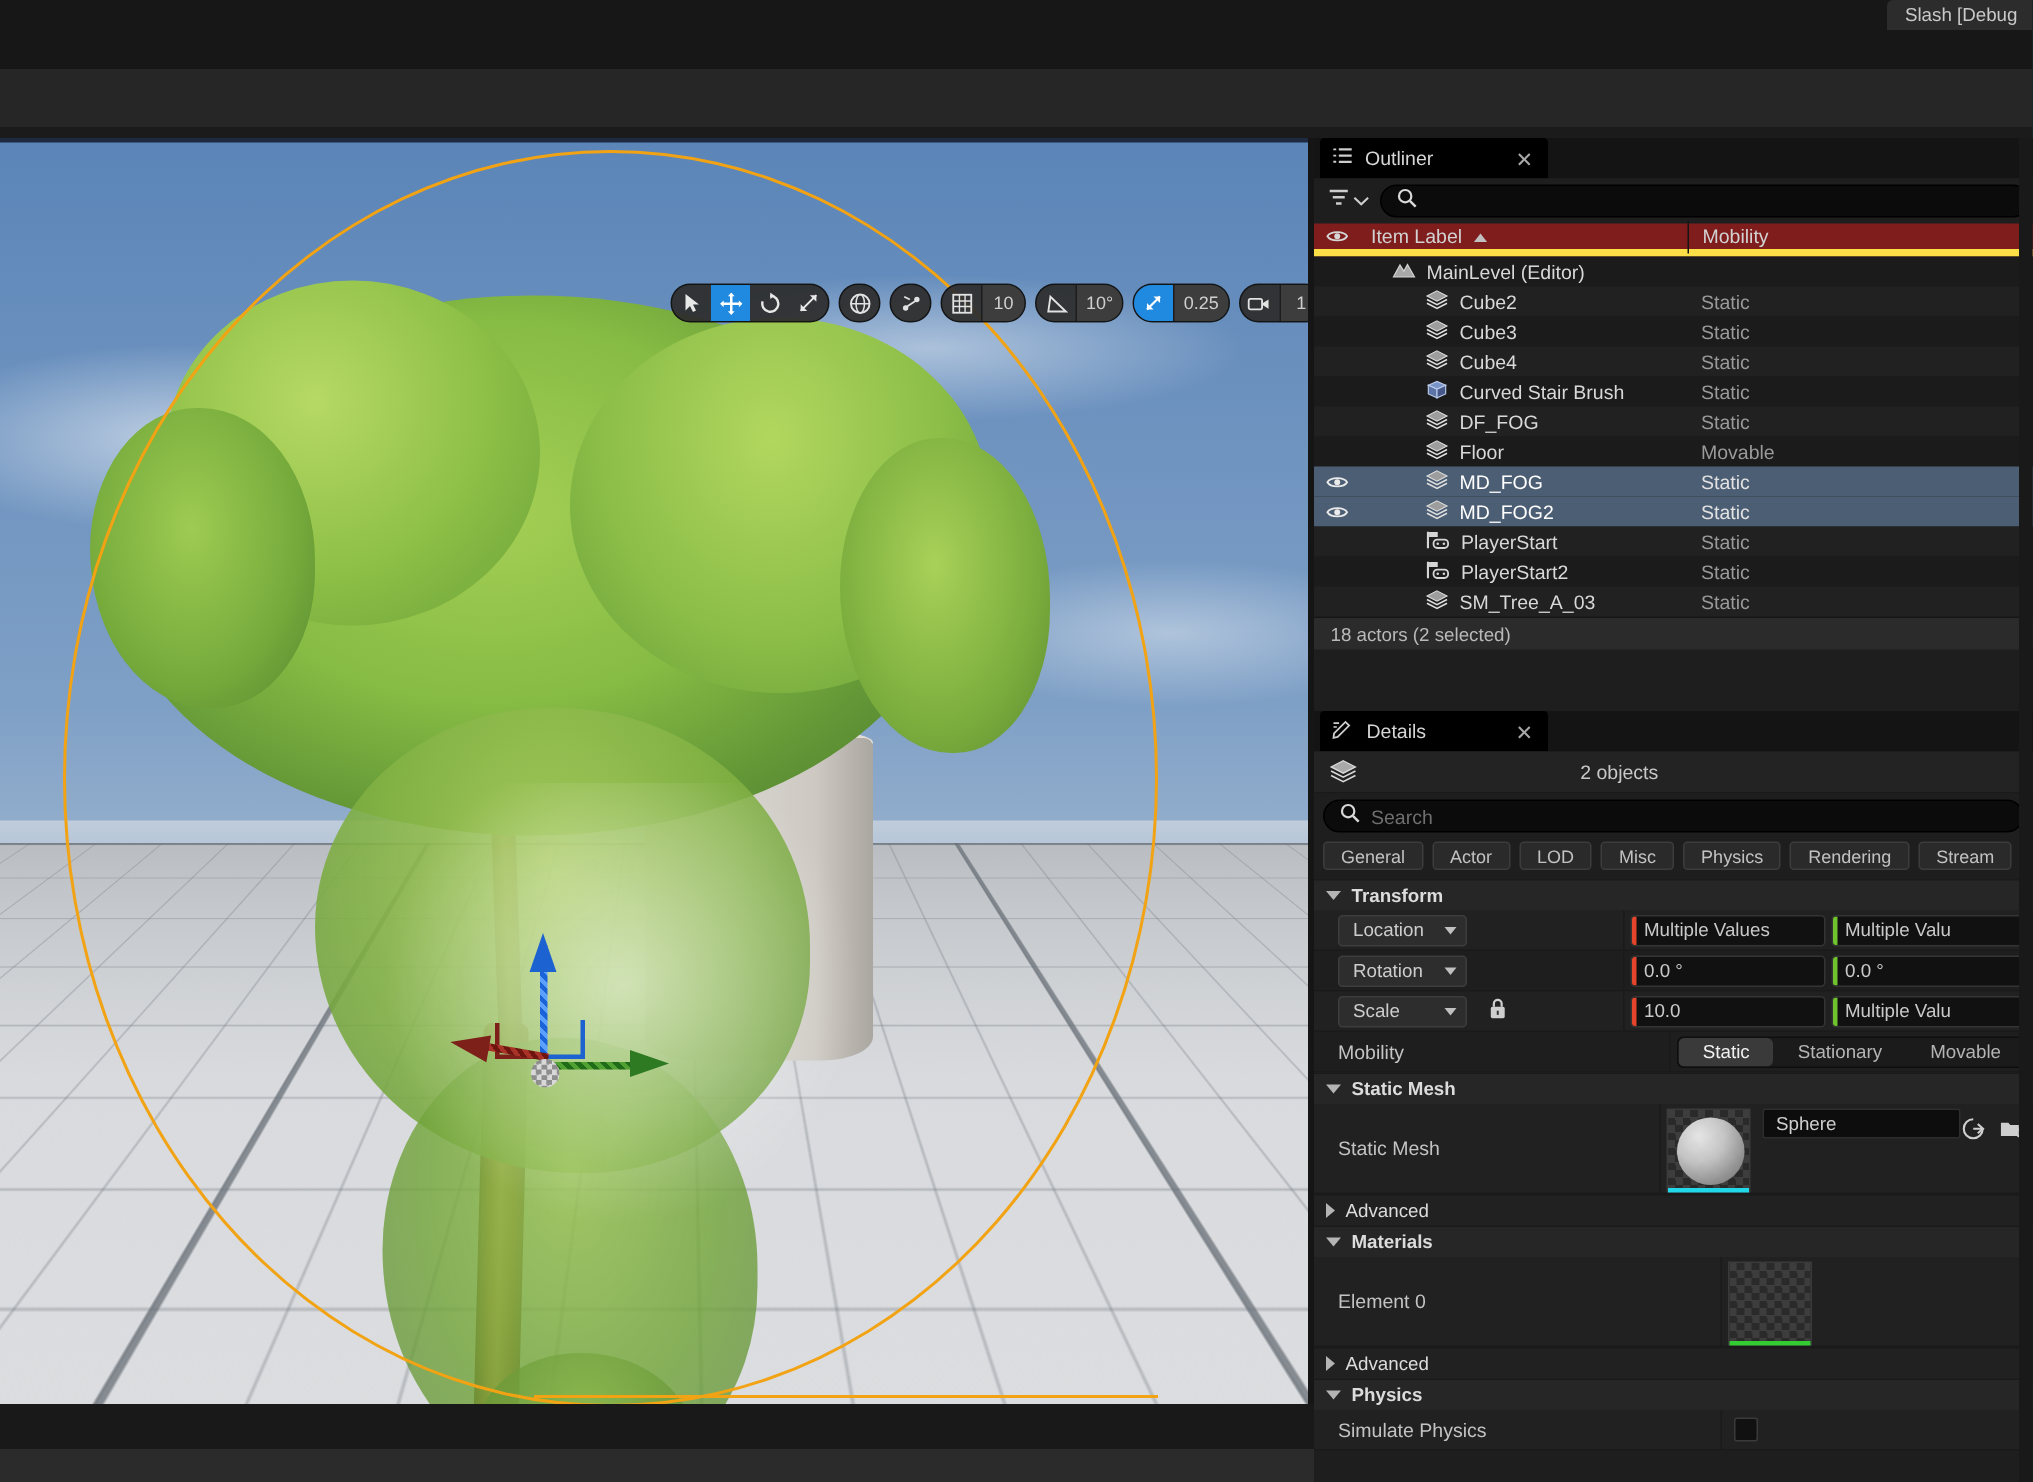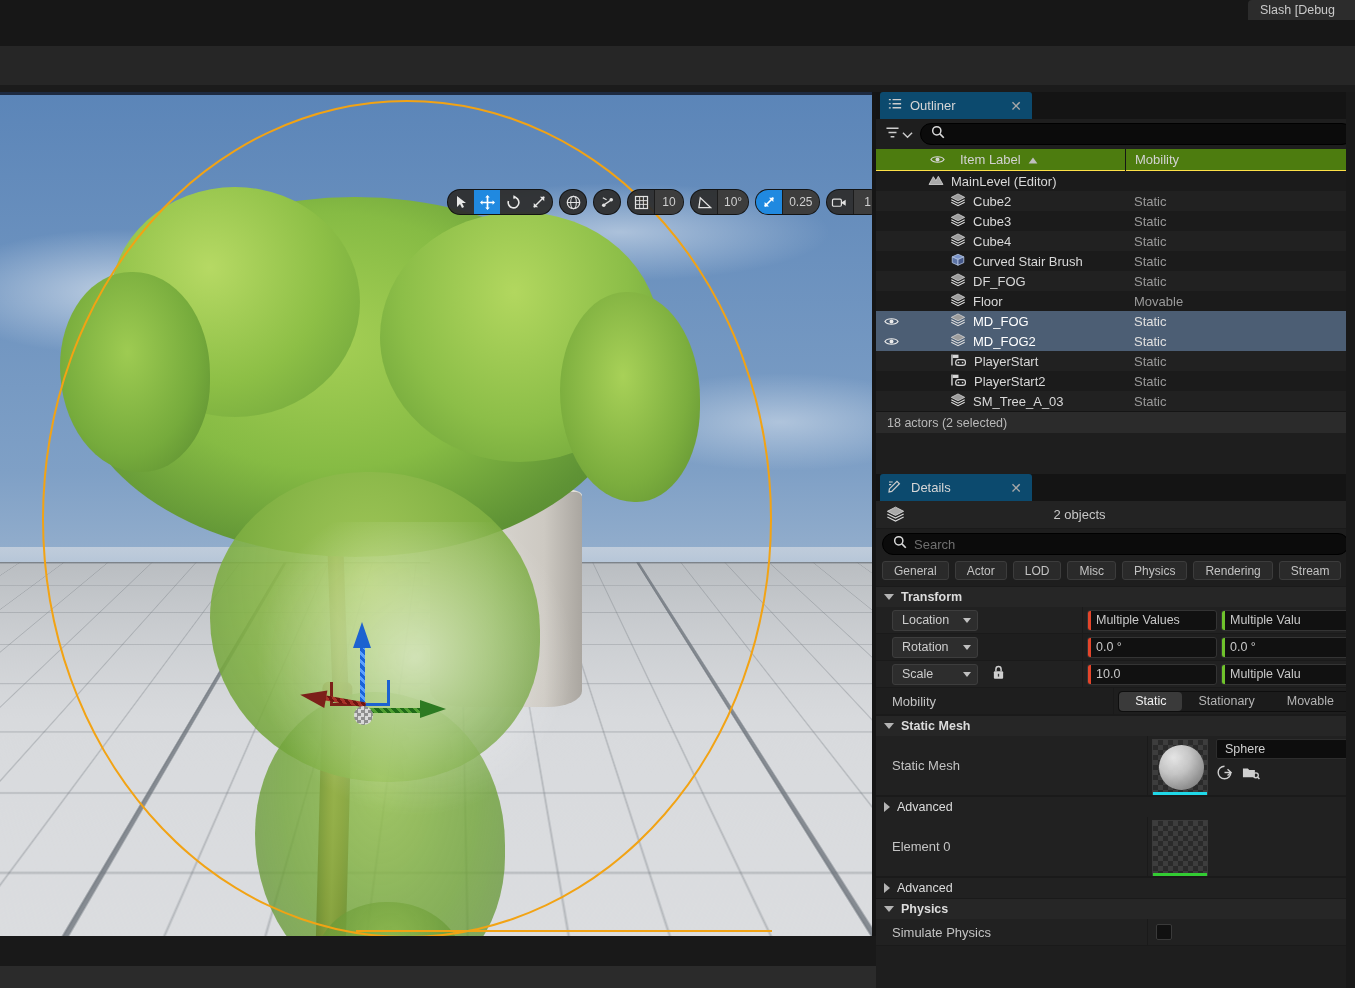--- a/index.html
+++ b/index.html
@@ -14,21 +14,21 @@
   #app { position: relative; width: 1355px; height: 988px; }
 
   
   .titlebar {
     position: absolute; left: 0; top: 0; width: 1355px; height: 46px;
     background: #171717;
   }
   .win-tab {
     position: absolute; right: 0; top: 0; height: 20px;
     background: #2c2c2c; color: #c9c9c9;
-    font-size: 12.5px; padding: 3px 20px 0 12px;
+    font-size: 12.5px; padding: 3px 10px 0 12px;
     border-top-left-radius: 4px; white-space: nowrap; overflow: hidden;
   }
   .toolbar-band {
     position: absolute; left: 0; top: 46px; width: 1355px; height: 39px;
     background: #262626;
   }
   .thin-dark {
     position: absolute; left: 0; top: 85px; width: 1355px; height: 7px;
     background: #1b1b1b;
   }
@@ -202,21 +202,21 @@
 
   
   #rightcol {
     position: absolute; left: 876px; top: 92px; width: 479px; height: 896px;
     background: #1e1e1e;
   }
   .panel-tabstrip { height: 27px; background: #141414; position: relative; }
   .panel-tab {
     position:absolute; left: 4px; top: 0; height: 27px;
     display:flex; align-items:center; gap: 8px;
-    padding: 0 10px 0 8px; background: #0c4a6e; color: #d6d6d6;
+    padding: 0 10px 0 8px; background: #000000; color: #d6d6d6;
     font-size: 13px; border-top-left-radius: 3px; border-top-right-radius: 3px;
     min-width: 152px; cursor: pointer;
   }
   .panel-tab .tab-x { margin-left: auto; color: #a8a8a8; font-size: 14px; padding-left: 16px; }
 
   
   #outliner { height: 355px; background: #1e1e1e; position: relative; }
   .ol-searchrow {
     display:flex; align-items:center; gap: 4px; height: 30px; padding: 0 2px 0 6px;
     background: #1e1e1e;
@@ -226,22 +226,22 @@
     flex: 1; height: 22px; background: #0b0b0b; border: 1px solid #000;
     border-radius: 11px; display:flex; align-items:center; gap: 7px; padding: 0 10px;
   }
   .ol-search input {
     flex:1; background: transparent; border: 0; outline: 0;
     color: #d0d0d0; font-size: 13px; font-family: inherit;
   }
   .ol-search input::placeholder { color: #767676; }
 
   .ol-header {
-    display:flex; align-items:center; height: 22px; background: #4d7c0f;
-    border-bottom: 1px solid #fde047; font-size: 13px; color: #d2d2d2; padding-left: 46px;
+    display:flex; align-items:center; height: 22px; background: #7f1d1d;
+    border-bottom: 5px solid #fde047; font-size: 13px; color: #d2d2d2;
   }
   .ol-h-eye { width: 30px; display:flex; justify-content:center; }
   .ol-h-label { flex:1; padding-left: 8px; display:flex; align-items:center; gap:7px; cursor:pointer; }
   .ol-h-mob {
     width: 230px; padding-left: 9px; border-left: 1px solid #151515; height: 22px;
     display:flex; align-items:center; cursor:pointer;
   }
   .ol-rows { }
   .ol-row {
     display:flex; align-items:center; height: 20px; font-size: 13px; cursor: pointer;
@@ -863,21 +863,21 @@
 
       <div class="prow" style="min-height:57px">
         <div class="plab">
           <span>Static Mesh</span>
         </div>
         <div class="pval" style="align-items:flex-start;padding-top:3px;gap:8px">
           <div class="thumb">
             <div class="thumb-sphere"></div>
             <div class="underline" style="background:#20d8e8"></div>
           </div>
-          <div style="display:flex;flex-direction:column;flex:1">
+          <div style="display:flex;flex-direction:row;flex:1">
             <div class="assetbox">Sphere</div>
             <div class="minibtns">
               <span>
                 <svg width="17" height="17" viewBox="0 0 18 18">
                     <path d="M9 2.3 A6.7 6.7 0 1 0 15.7 9" fill="none" stroke="#cfcfcf" stroke-width="1.5"></path>
                     <path d="M9 9 H15.7" stroke="#cfcfcf" stroke-width="1.5"></path>
                     <path d="M12.2 5.6 L15.9 9 L12.2 12.2" fill="none" stroke="#cfcfcf" stroke-width="1.5"></path>
                   </svg>
               </span>
               <span>
@@ -890,20 +890,24 @@
             </div>
           </div>
         </div>
       </div>
 
       <div class="sect-head" style="font-weight:normal;background:#212121">
         <span class="tri closed"></span>
         <span>Advanced</span>
       </div>
 
+      <div class="sect-head">
+        <span class="tri"></span>
+        <span>Materials</span>
+      </div>
 
       <div class="prow" style="min-height:57px">
         <div class="plab">
           <span>Element 0</span>
         </div>
         <div class="pval" style="align-items:flex-start;padding-top:3px;gap:8px">
           <div class="thumb">
             <div class="underline" style="background:#33cc33"></div>
           </div>
         </div>

